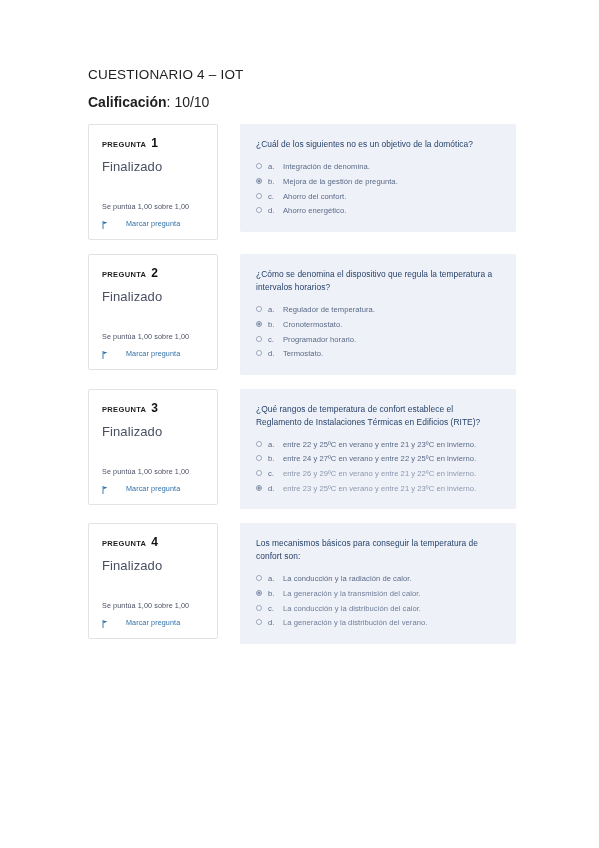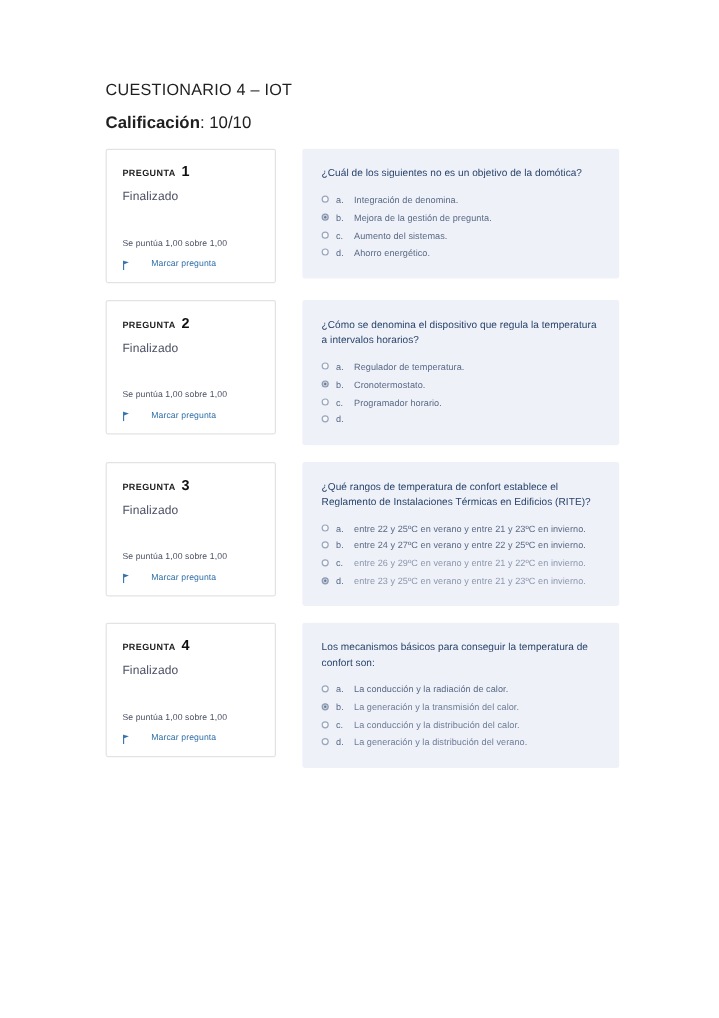--- a/index.html
+++ b/index.html
@@ -43,21 +43,21 @@
   }
   .grade-line .lbl {
     font-weight: bold;
   }
   .question-block {
     display: flex;
     align-items: flex-start;
     margin-bottom: 14px;
   }
   .q-info {
-    width: 142px;
+    width: 130px;
     min-height: 78px;
     background: #ffffff;
     border: 1px solid #e3e3e6;
     border-radius: 2px;
     box-sizing: border-box;
     padding: 11px 10px 11px 13px;
     flex: 0 0 auto;
   }
   .q-info-head {
     font-size: 7.5px;
@@ -69,21 +69,21 @@
     align-items: baseline;
     gap: 5px;
   }
   .q-info-head .qnum {
     font-size: 12px;
     font-weight: bold;
     color: #101012;
     letter-spacing: 0;
   }
   .q-state {
-    font-size: 10px;
+    font-size: 13px;
     color: #4a4f63;
     margin-bottom: 7px;
     letter-spacing: 0.1px;
   }
   .q-mark {
     font-size: 7.2px;
     color: #4a4f63;
     margin-bottom: 8px;
     letter-spacing: 0.1px;
     margin-top: 28px;
@@ -208,21 +208,21 @@
                 <span class="ans-text">Integración de denomina.</span>
               </label>
               <label class="answer">
                 <span class="radio checked"></span>
                 <span class="ans-letter">b.</span>
                 <span class="ans-text">Mejora de la gestión de pregunta.</span>
               </label>
               <label class="answer">
                 <span class="radio"></span>
                 <span class="ans-letter">c.</span>
-                <span class="ans-text">Aumento del sistemas.</span>
+                <span class="ans-text">Ahorro del confort.</span>
               </label>
               <label class="answer">
                 <span class="radio"></span>
                 <span class="ans-letter">d.</span>
                 <span class="ans-text">Ahorro energético.</span>
               </label>
             </div>
           </div>
         </div>
         <div class="question-block">
@@ -257,20 +257,21 @@
                 <span class="ans-text">Cronotermostato.</span>
               </label>
               <label class="answer">
                 <span class="radio"></span>
                 <span class="ans-letter">c.</span>
                 <span class="ans-text">Programador horario.</span>
               </label>
               <label class="answer">
                 <span class="radio"></span>
                 <span class="ans-letter">d.</span>
+                <span class="ans-text">Termostato.</span>
               </label>
             </div>
           </div>
         </div>
         <div class="question-block">
           <div class="q-info">
             <div class="q-info-head">
               <span>PREGUNTA</span>
               <span class="qnum">3</span>
             </div>

